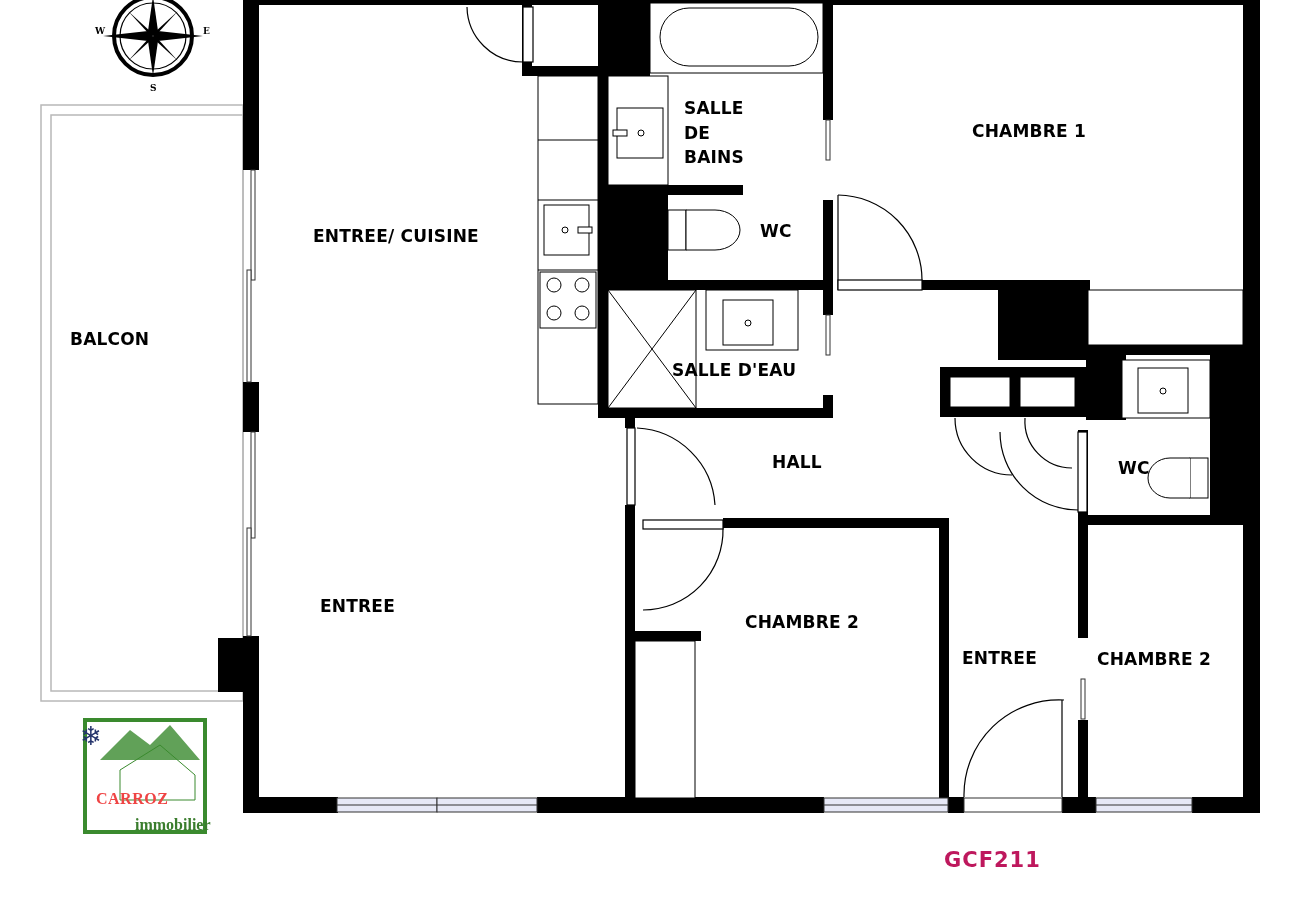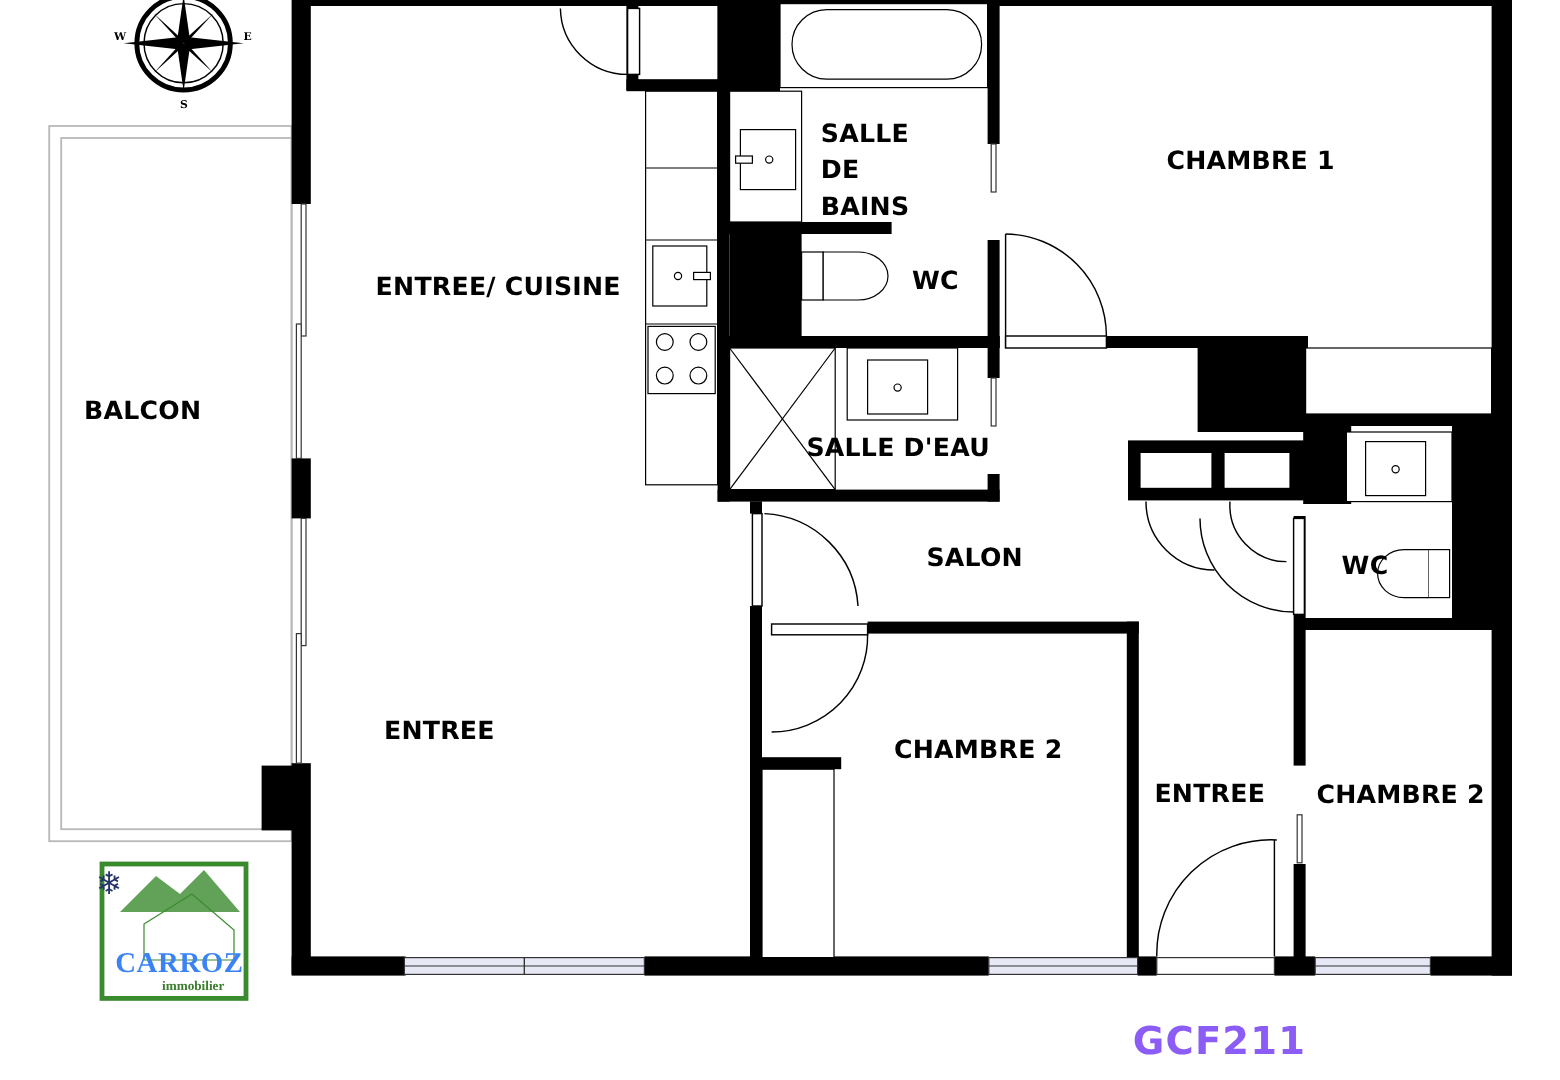--- a/index.html
+++ b/index.html
@@ -1,22 +1,22 @@
 <!DOCTYPE html>
 <html><head>
 <meta charset="utf-8">
 <style>
   html, body { margin:0; padding:0; background:#ffffff; }
   body { width:1300px; height:900px; position:relative; overflow:hidden; font-family:"Liberation Sans", sans-serif; }
   #plan { position:absolute; left:0; top:0; width:1300px; height:900px; }
-  .room-label { position:absolute; font-family:"DejaVu Sans", sans-serif; font-weight:bold; font-size:21px; color:#000; white-space:nowrap; line-height:1.45; letter-spacing:0.2px; }
+  .room-label { position:absolute; font-family:"DejaVu Sans", sans-serif; font-weight:bold; font-size:17px; color:#000; white-space:nowrap; line-height:1.45; letter-spacing:0.2px; }
   .compass-letter { position:absolute; font-family:"DejaVu Serif", serif; font-size:9px; font-weight:bold; color:#000; }
-  .ref-code { position:absolute; left:944px; top:848px; font-family:"DejaVu Sans", sans-serif; font-weight:bold; font-size:32px; color:#8b5cf6; letter-spacing:1px; }
-  .logo-title { position:absolute; left:96px; top:790px; font-family:"Liberation Serif", serif; font-weight:bold; font-size:24px; color:#3b82f6; letter-spacing:0.5px; }
-  .logo-sub { position:absolute; left:135px; top:816px; font-family:"Liberation Serif", serif; font-weight:bold; font-size:11px; color:#3a7d2d; }
+  .ref-code { position:absolute; left:944px; top:848px; font-family:"DejaVu Sans", sans-serif; font-weight:bold; font-size:21px; color:#be185d; letter-spacing:1px; }
+  .logo-title { position:absolute; left:96px; top:790px; font-family:"Liberation Serif", serif; font-weight:bold; font-size:16px; color:#ef4444; letter-spacing:0.5px; }
+  .logo-sub { position:absolute; left:135px; top:816px; font-family:"Liberation Serif", serif; font-weight:bold; font-size:16px; color:#3a7d2d; }
 </style>
 </head>
 <body>
 
 <svg id="plan" viewBox="0 0 1300 900" xmlns="http://www.w3.org/2000/svg">
 
   <g fill="none" stroke="#b8b8b8" stroke-width="1.5">
     <rect x="41" y="105" width="202" height="596"></rect>
     <rect x="51" y="115" width="192" height="576"></rect>
   </g>
@@ -186,21 +186,21 @@
 <span class="compass-letter" style="left:150px;top:83px;">S</span>
 
 <div class="room-label" style="left:313px;top:224px;">ENTREE/ CUISINE</div>
 <div class="room-label" style="left:320px;top:594px;">ENTREE</div>
 <div class="room-label" style="left:70px;top:327px;">BALCON</div>
 <div class="room-label" style="left:684px;top:96px;white-space:pre;">SALLE
 DE
 BAINS</div>
 <div class="room-label" style="left:760px;top:219px;">WC</div>
 <div class="room-label" style="left:656px;top:358px;margin-left:16px;">SALLE D'EAU</div>
-<div class="room-label" style="left:772px;top:450px;">SALON</div>
+<div class="room-label" style="left:772px;top:450px;">HALL</div>
 <div class="room-label" style="left:972px;top:119px;">CHAMBRE 1</div>
 <div class="room-label" style="left:745px;top:610px;">CHAMBRE 2</div>
 <div class="room-label" style="left:1097px;top:647px;">CHAMBRE 2</div>
 <div class="room-label" style="left:962px;top:646px;text-align:center;">ENTREE</div>
 <div class="room-label" style="left:1118px;top:456px;">WC</div>
 
 <div class="logo-title">CARROZ</div>
 <div class="logo-sub">immobilier</div>
 
 <div class="ref-code">GCF211</div>

